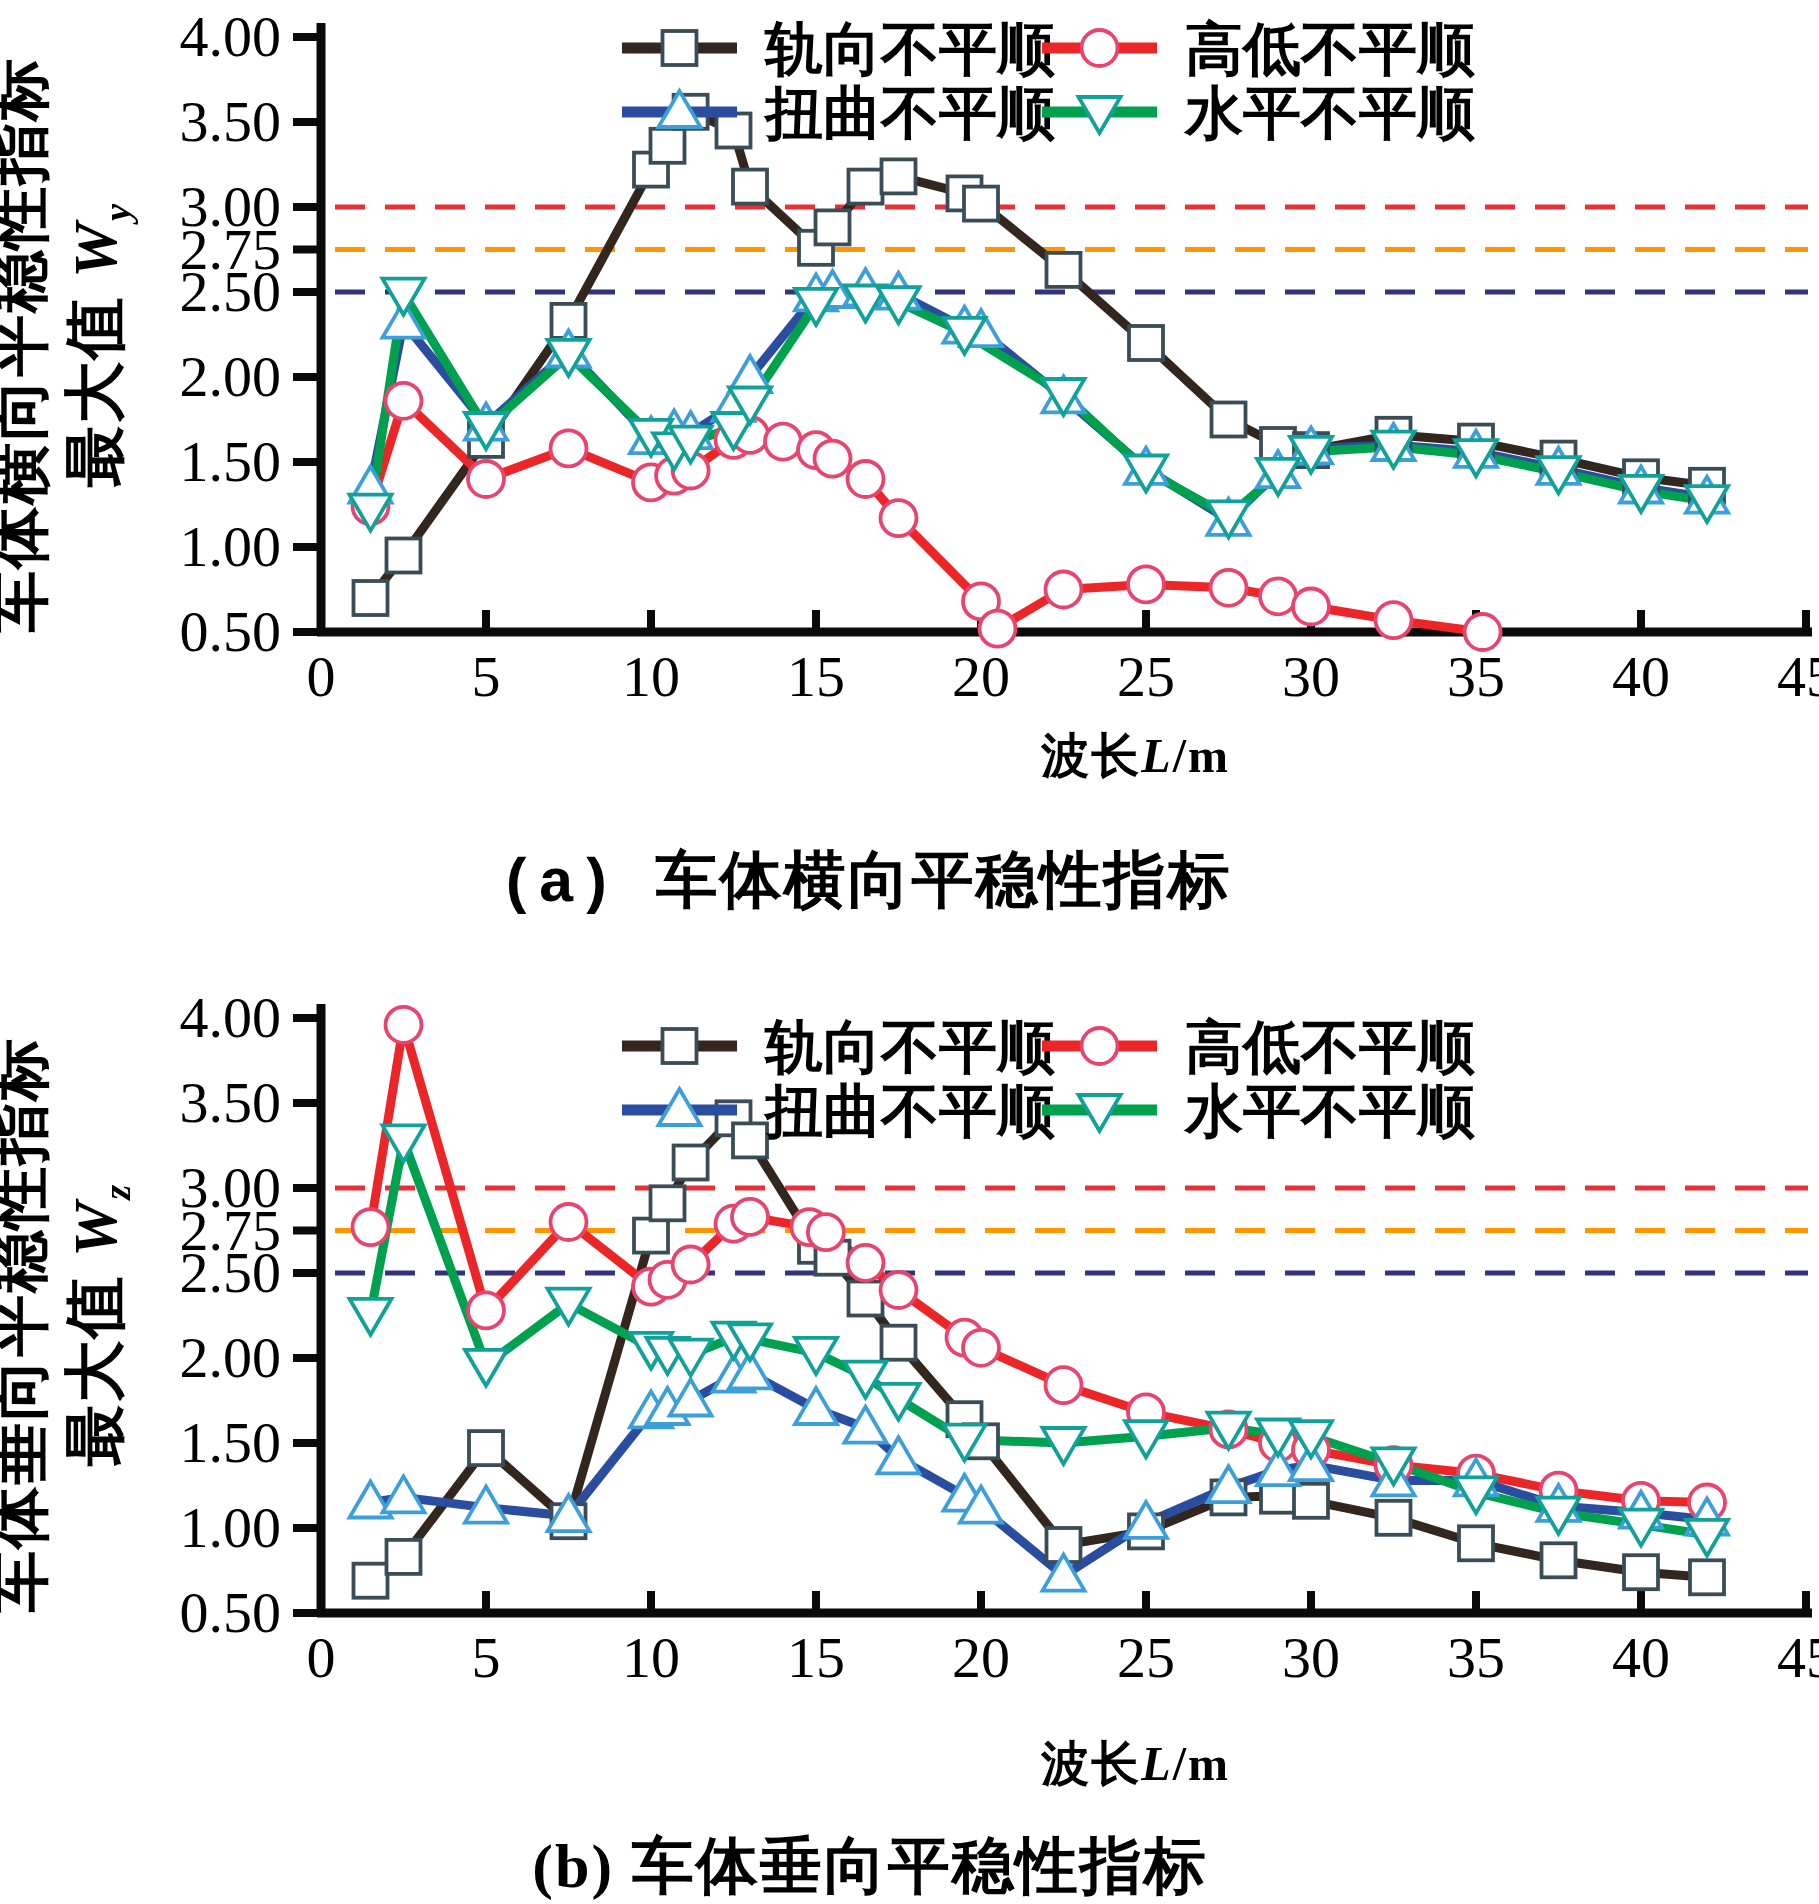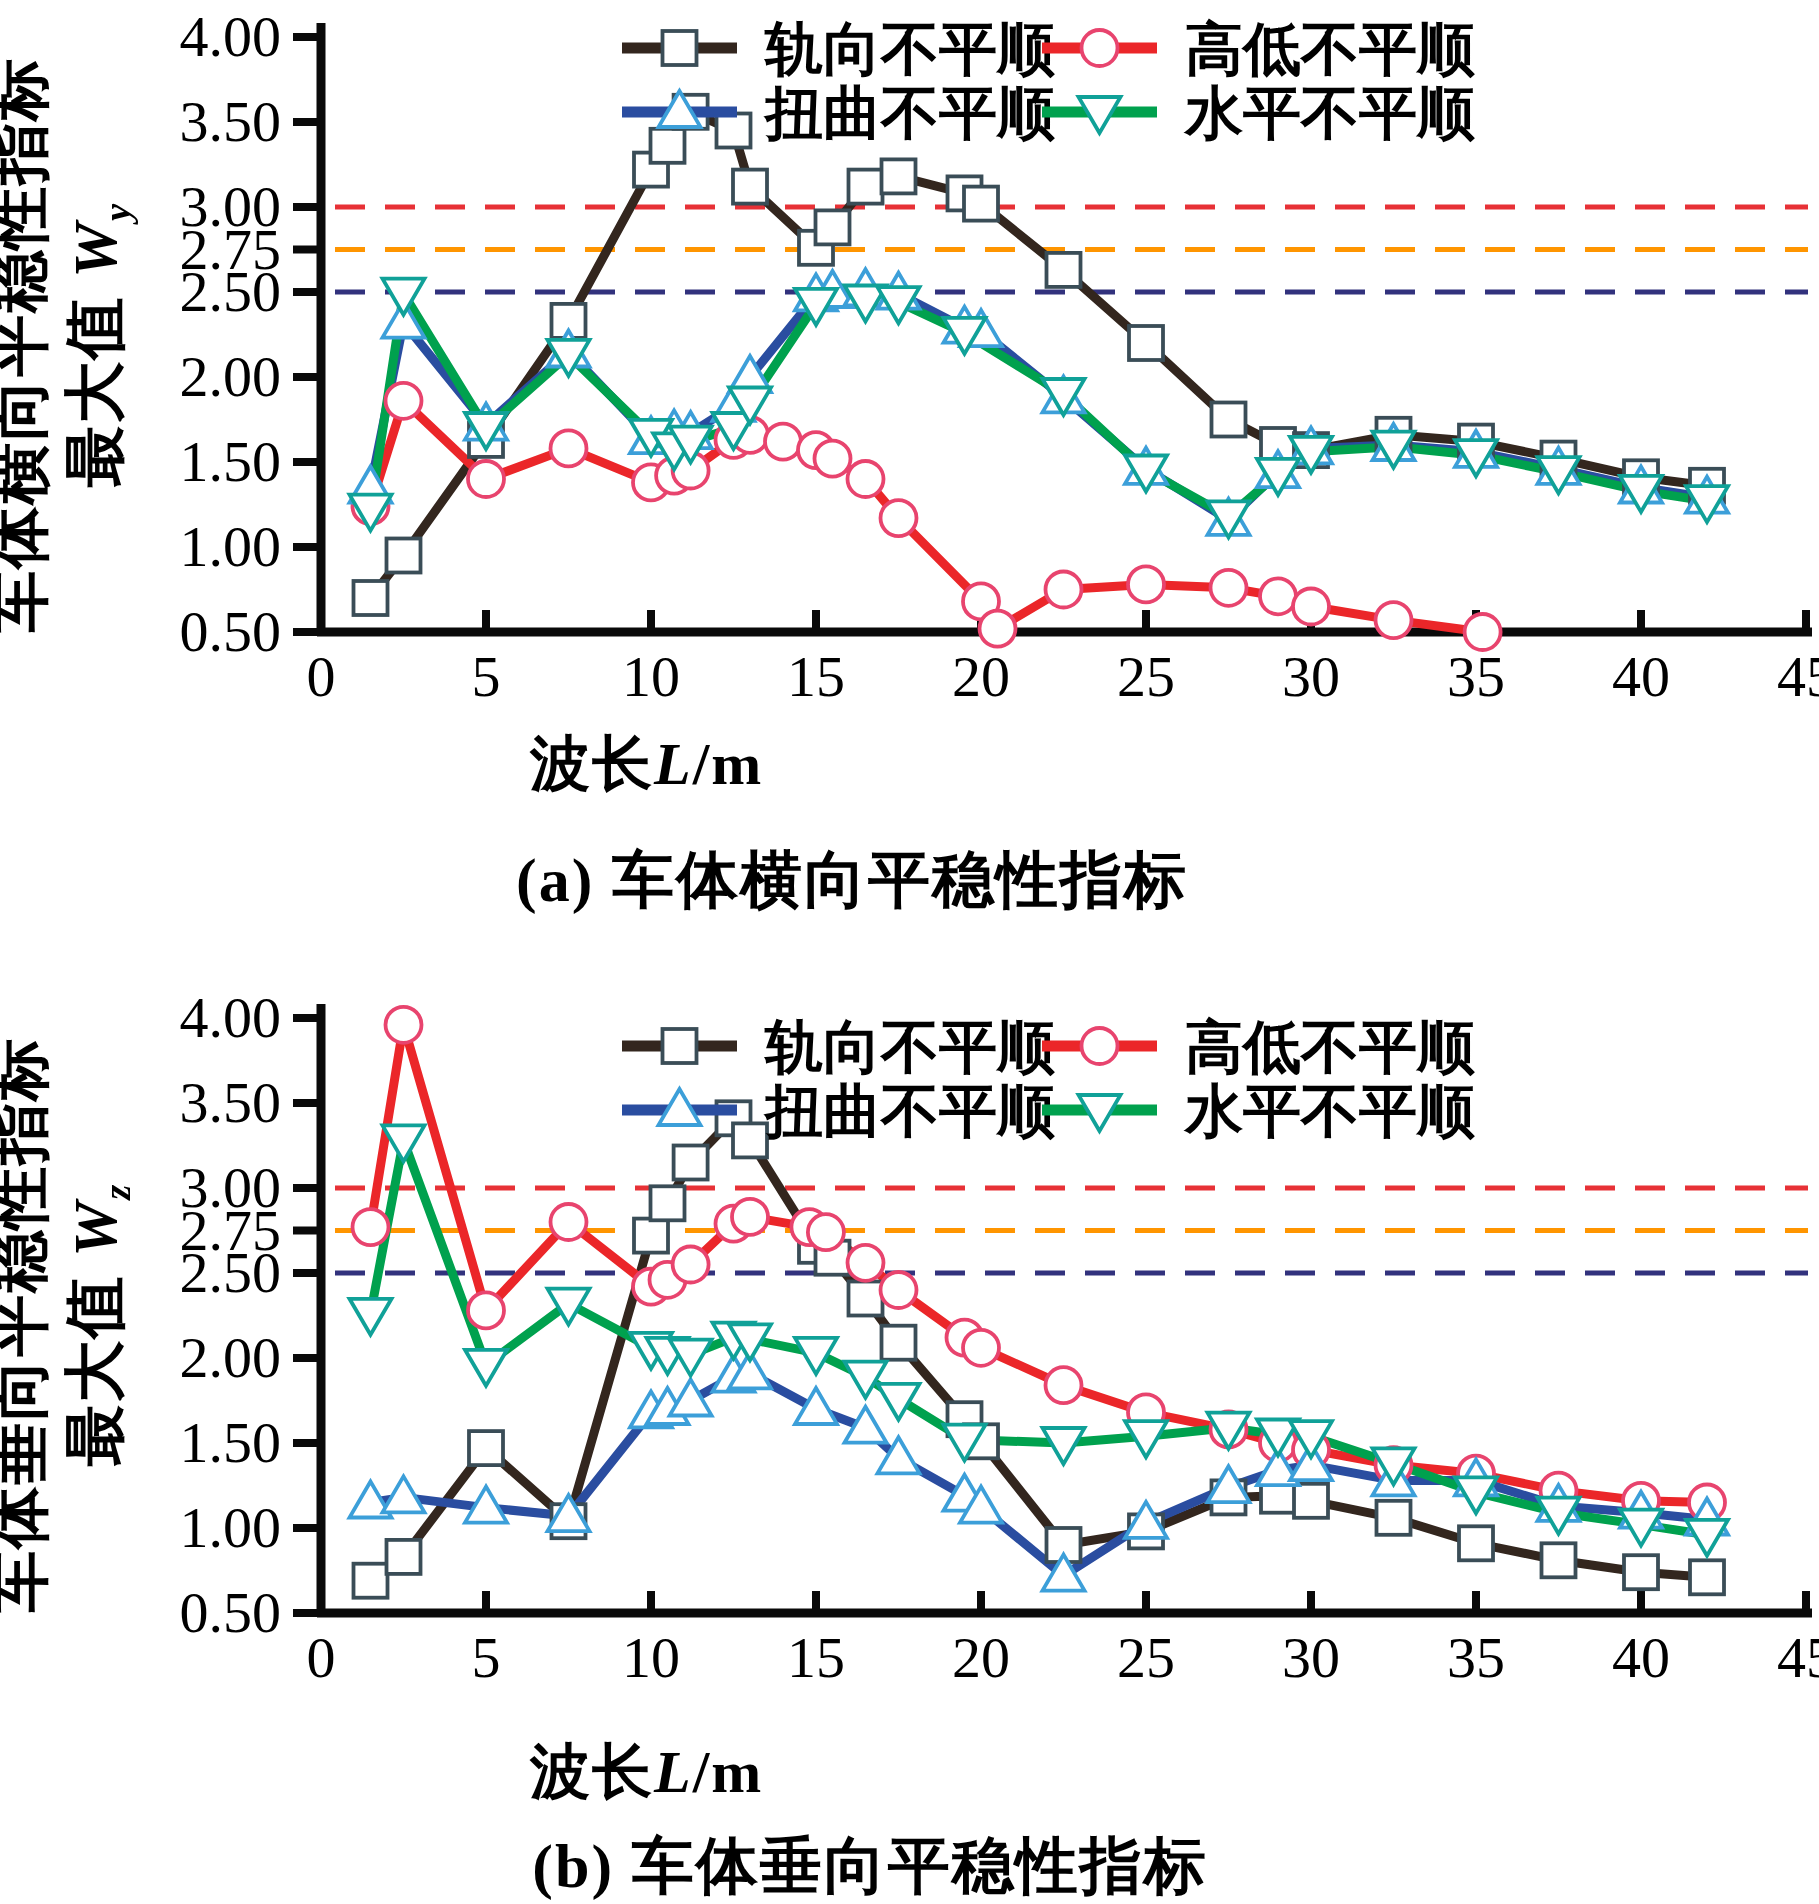--- a/index.html
+++ b/index.html
@@ -2,21 +2,21 @@
 <html><head>
 <meta charset="utf-8">
 <style>
   html,body{margin:0;padding:0;background:#fff;}
   .page{position:relative;width:1819px;height:1904px;overflow:hidden;background:#fff;
         font-family:"Liberation Serif","DejaVu Serif",serif;color:#000;}
   svg.chart{position:absolute;left:0;top:0;width:1819px;height:1904px;}
   .overlay{position:absolute;white-space:nowrap;}
   .ytitle{width:800px;text-align:center;transform:rotate(-90deg);transform-origin:center;
           font-size:62px;font-weight:600;line-height:76px;letter-spacing:2px;}
-  .xtitle{width:700px;text-align:left;font-size:60px;font-weight:600;letter-spacing:2px;}
+  .xtitle{width:700px;text-align:right;font-size:48px;font-weight:600;letter-spacing:2px;}
   .caption{width:1200px;text-align:center;font-size:62px;font-weight:600;letter-spacing:2px;}
   .sym{font-style:italic;font-weight:600;}
   sub{font-size:0.62em;}
 </style>
 </head>
 <body>
 
 <div class="page">
 
   <svg class="chart" id="charts-svg" viewBox="0 0 1819 1904">
@@ -369,21 +369,21 @@
 
   <div class="overlay ytitle" style="left:-332px;top:258px;">
     <div>车体横向平稳性指标</div>
     <div><span>最大值 </span><span class="sym">W</span><sub class="sym">y</sub></div>
   </div>
 
   <div class="overlay xtitle" style="left:530px;top:724px;">
     <span>波长</span><span class="sym">L</span><span>/m</span>
   </div>
 
-  <div class="overlay caption" style="left:252px;top:838px;">(a) 车体横向平稳性指标</div>
+  <div class="overlay caption" style="left:265px;top:838px;font-family:Liberation Mono, monospace;">(a) 车体横向平稳性指标</div>
 
   <div class="overlay ytitle" style="left:-332px;top:1238px;">
     <div>车体垂向平稳性指标</div>
     <div><span>最大值 </span><span class="sym">W</span><sub class="sym">z</sub></div>
   </div>
 
   <div class="overlay xtitle" style="left:530px;top:1732px;">
     <span>波长</span><span class="sym">L</span><span>/m</span>
   </div>
 

